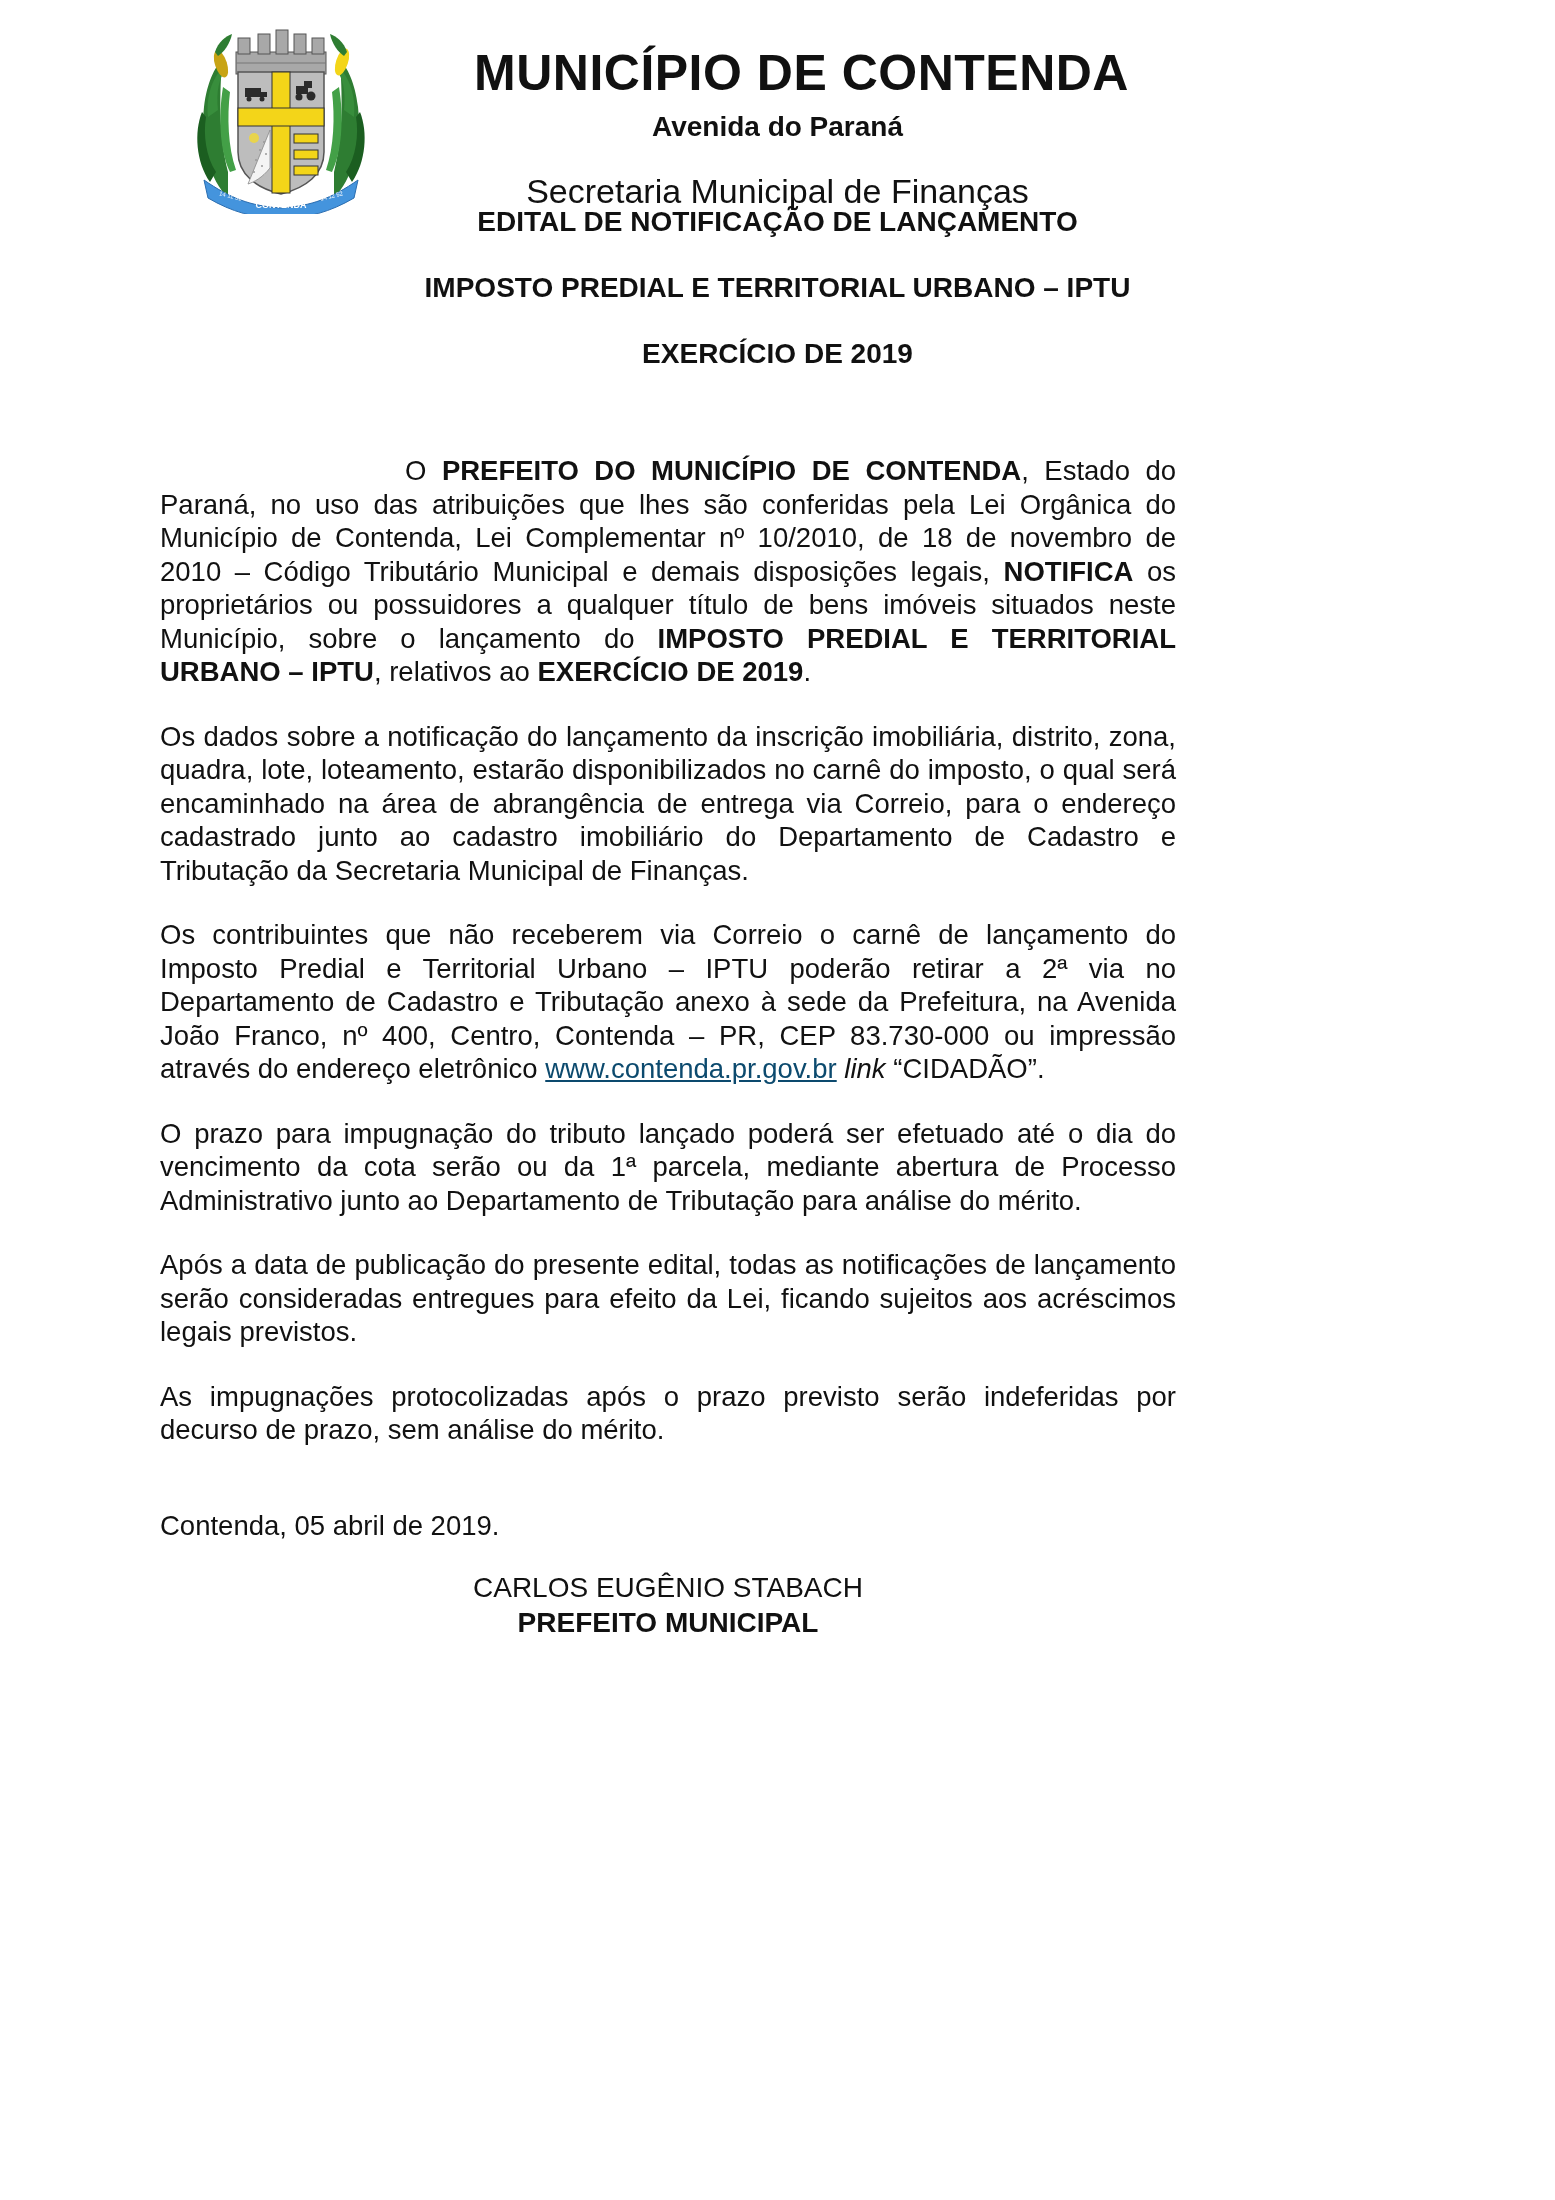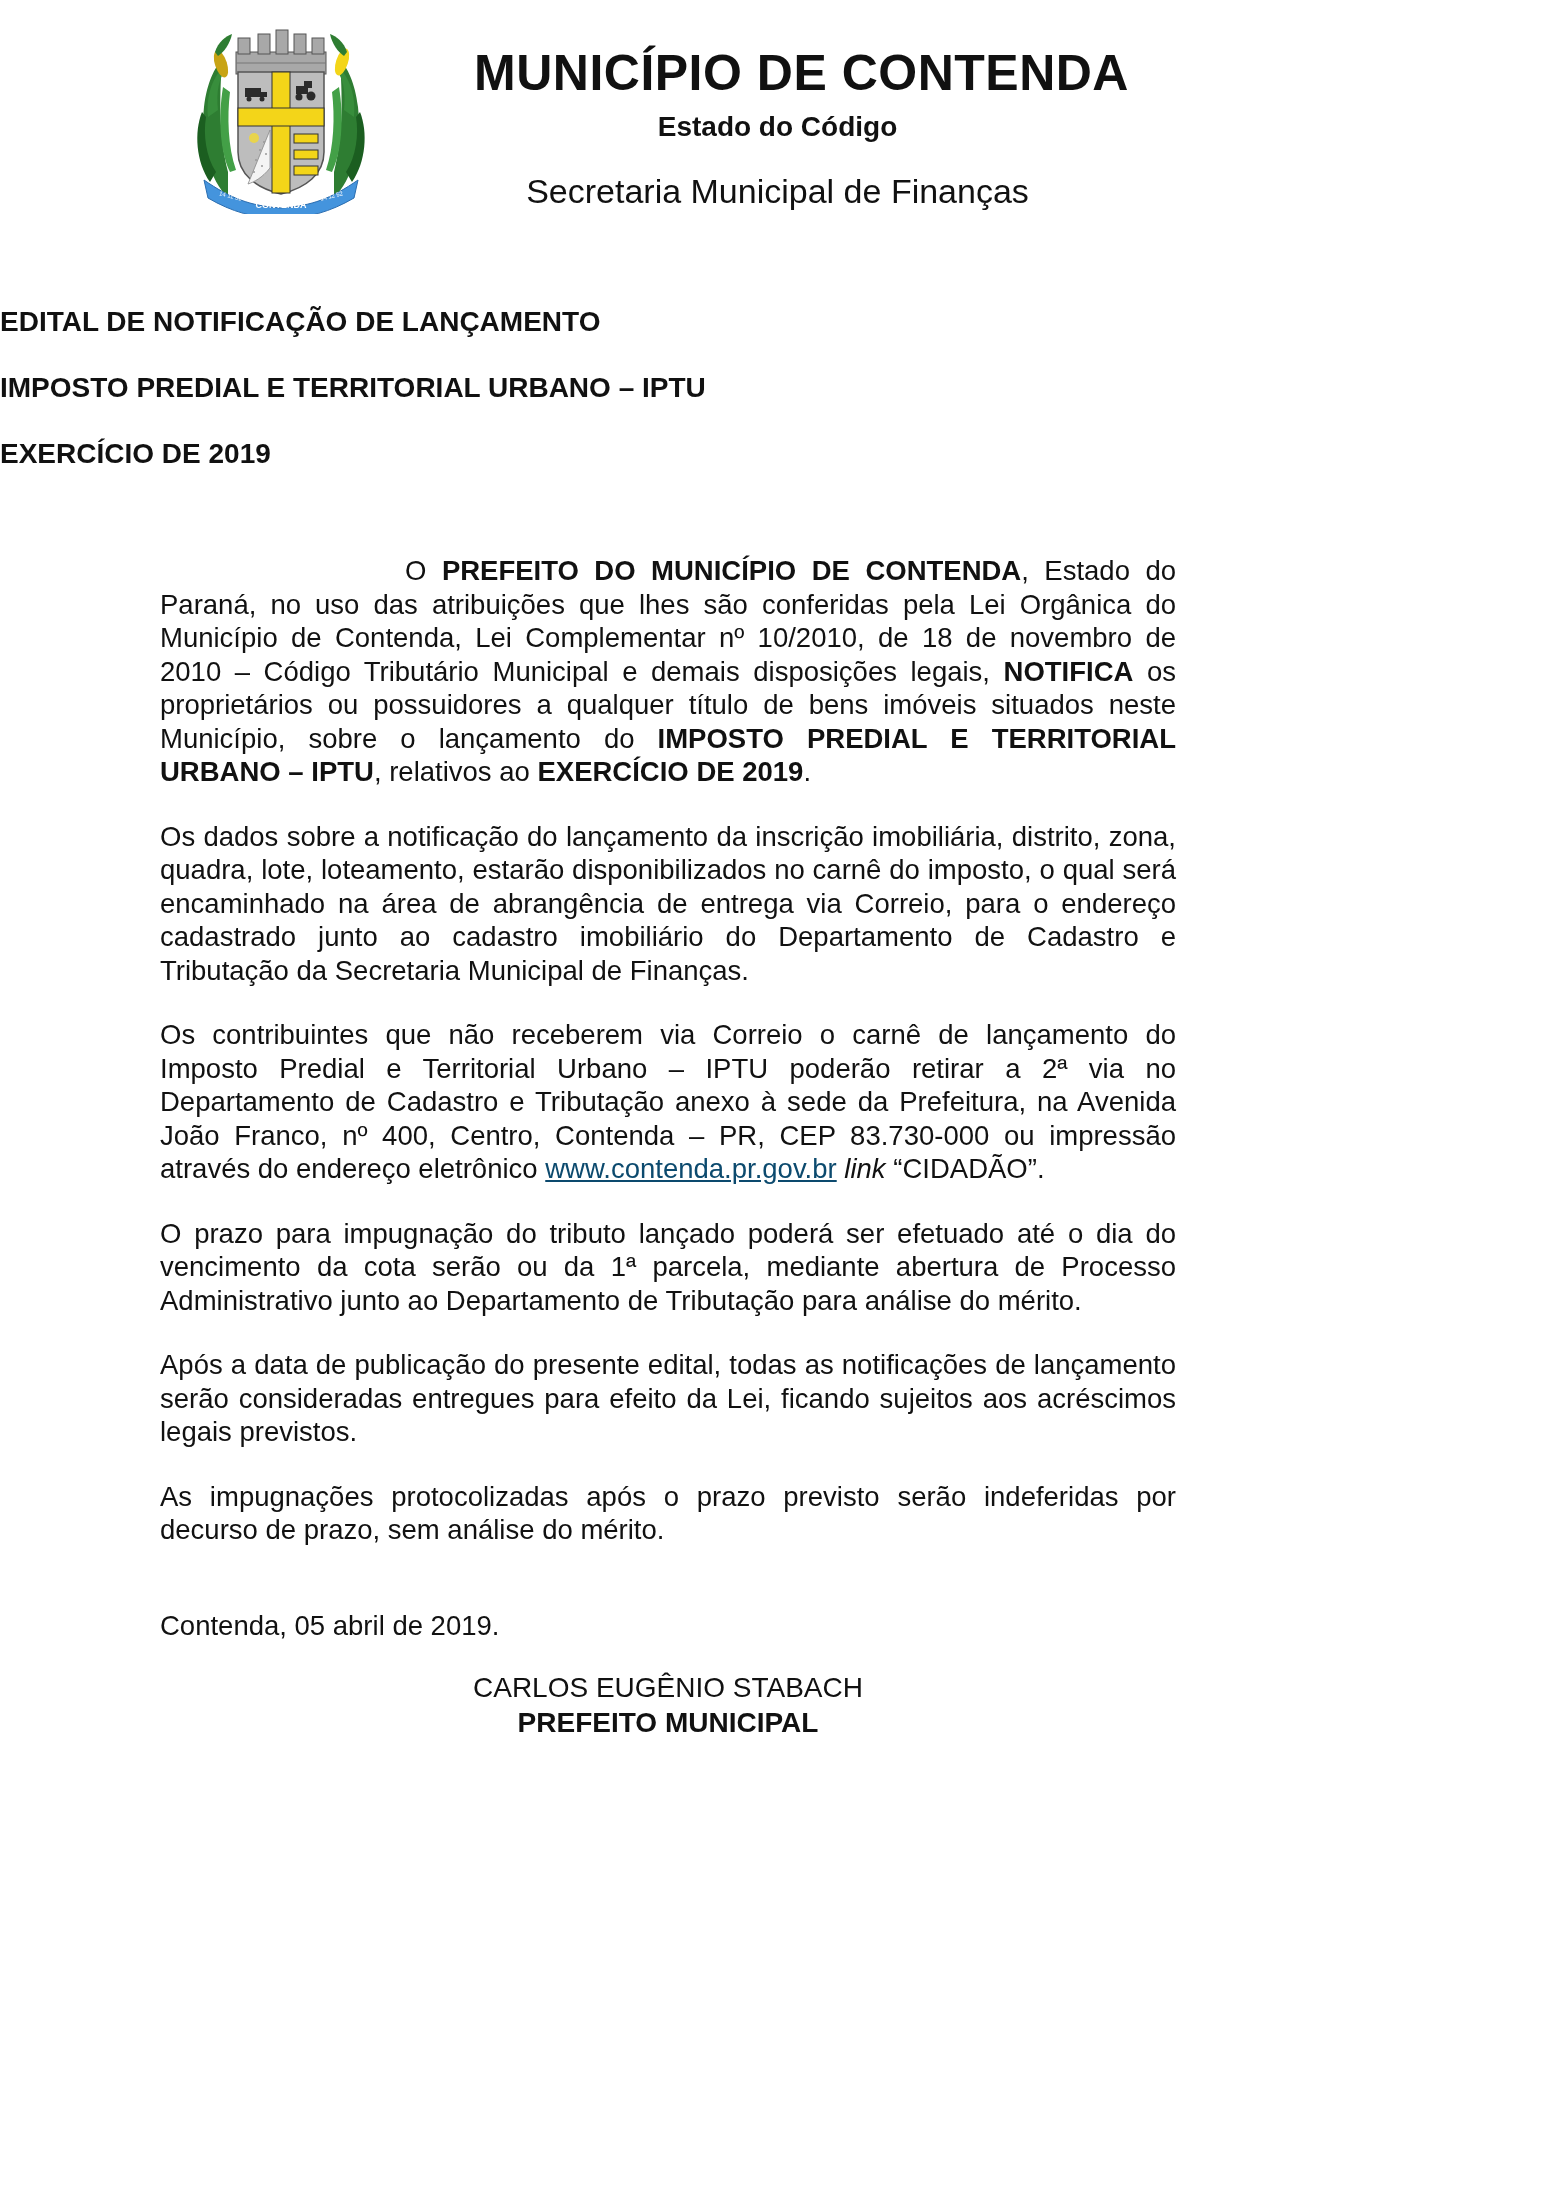--- a/index.html
+++ b/index.html
@@ -42,22 +42,21 @@
     line-height: 30px;
   }
   .department {
     font-size: 34px;
     font-weight: normal;
     margin-top: 34px;
     line-height: 30px;
   }
   
   .titles {
-    margin-top: 100px;
-    text-align: left;
+    text-align: center;
   }
   .doc-title {
     font-size: 28px;
     font-weight: bold;
     line-height: 32px;
     margin: 0 0 34px 0;
   }
   
   .content {
     box-sizing: border-box;
@@ -173,21 +172,21 @@
     <g>
       <path d="M14,158 C40,176 60,184 91,186 C122,184 142,176 168,158 L164,176 C140,190 118,196 91,197 C64,196 42,190 18,176 Z" fill="#4494dd" stroke="#2a6db0" stroke-width="1"></path>
       <text x="91" y="186" text-anchor="middle" font-size="9" font-weight="bold" fill="#ffffff" font-family="Liberation Sans, sans-serif">CONTENDA</text>
       <text x="40" y="176" text-anchor="middle" font-size="6" fill="#ffffff" font-family="Liberation Sans, sans-serif" transform="rotate(14 40 176)">14 11 51</text>
       <text x="142" y="176" text-anchor="middle" font-size="6" fill="#ffffff" font-family="Liberation Sans, sans-serif" transform="rotate(-14 142 176)">14 12 52</text>
     </g>
   </svg>
 
   <div class="header-text">
     <div class="municipality">MUNICÍPIO DE CONTENDA</div>
-    <div class="state">Estado do Código</div>
+    <div class="state">Avenida do Paraná</div>
     <div class="department">Secretaria Municipal de Finanças</div>
   </div>
 
   <div class="titles">
     <h2 class="doc-title">EDITAL DE NOTIFICAÇÃO DE LANÇAMENTO</h2>
     <h2 class="doc-title">IMPOSTO PREDIAL E TERRITORIAL URBANO – IPTU</h2>
     <h2 class="doc-title">EXERCÍCIO DE 2019</h2>
   </div>
 
   <div class="content">

